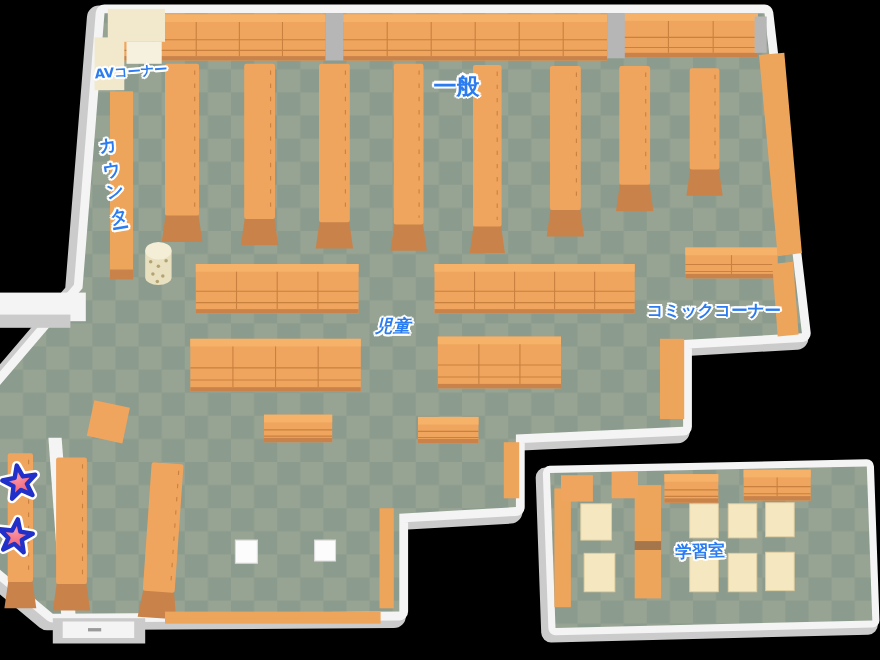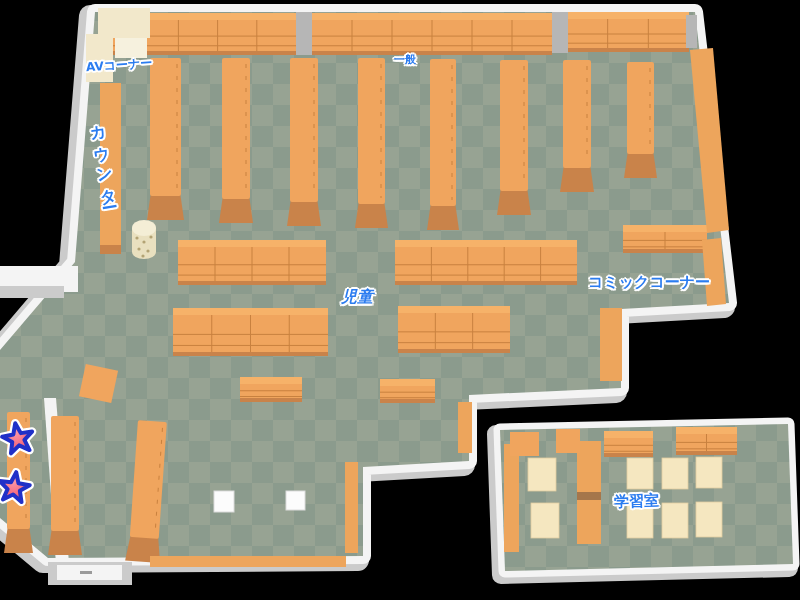--- a/index.html
+++ b/index.html
@@ -32,21 +32,21 @@
 
   .map-label{position:absolute;font-weight:bold;white-space:nowrap;pointer-events:none;
     color:var(--label-text,#2b7cf0);
     text-shadow:2px 0 0 var(--label-outline,#fff),-2px 0 0 var(--label-outline,#fff),
       0 2px 0 var(--label-outline,#fff),0 -2px 0 var(--label-outline,#fff),
       1.5px 1.5px 0 var(--label-outline,#fff),-1.5px 1.5px 0 var(--label-outline,#fff),
       1.5px -1.5px 0 var(--label-outline,#fff),-1.5px -1.5px 0 var(--label-outline,#fff);}
   #label-av{left:86px;top:57px;font-size:12px;transform:rotate(-4deg);}
   #label-counter{left:91px;top:114px;font-size:16px;writing-mode:vertical-rl;
                  text-orientation:upright;letter-spacing:3px;transform:rotate(-9deg);}
-  #label-general{left:394px;top:52px;font-size:11px;}
+  #label-general{left:394px;top:64px;font-size:21px;}
   #label-children{left:341px;top:287px;font-size:16px;font-style:italic;}
   #label-comic{left:588px;top:273px;font-size:15px;}
   #label-study{left:614px;top:492px;font-size:15px;transform:rotate(-2deg);}
 </style>
 </head>
 <body>
 
 <div id="stage">
   <svg id="map-svg" width="800" height="600" viewBox="0 0 800 600">
     <defs>

